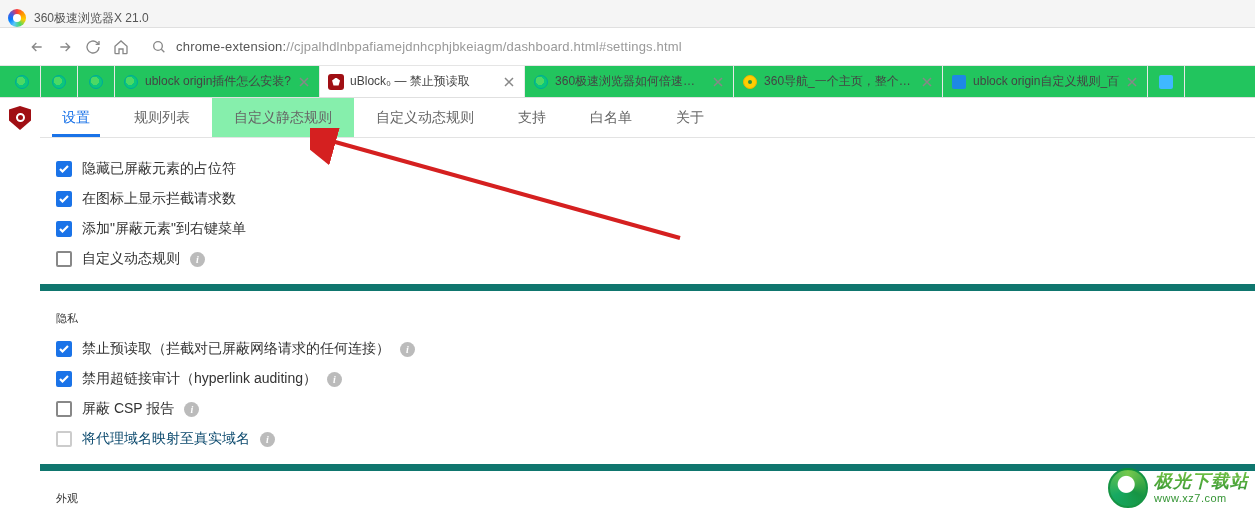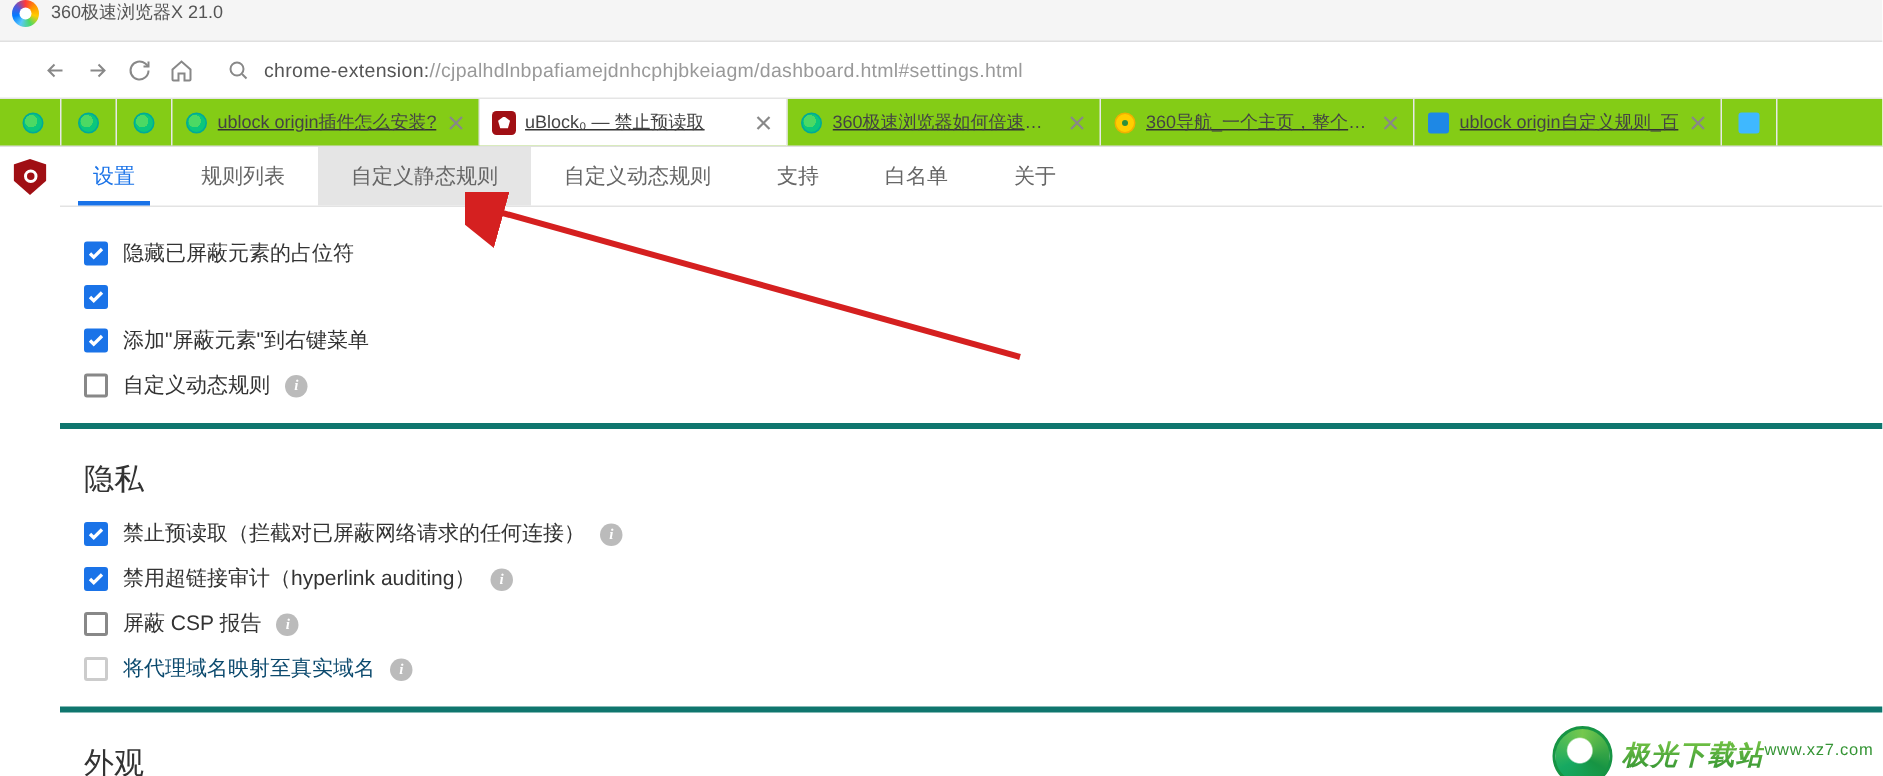--- a/index.html
+++ b/index.html
@@ -1,33 +1,33 @@
 <!DOCTYPE html>
 <html><head>
   <meta charset="utf-8">
   <style>
     * { margin: 0; padding: 0; box-sizing: border-box; }
     body { font-family: "Microsoft YaHei", Arial, sans-serif; font-size: 13px; color: #333; background: #fff; width: 1255px; position: relative; overflow: hidden; }
     
     
-    .titlebar { height: 28px; background: #f5f5f5; display: flex; align-items: flex-start; padding: 0 8px; gap: 8px; border-bottom: 1px solid #e0e0e0; }
+    .titlebar { height: 28px; background: #f5f5f5; display: flex; align-items: flex-end; padding: 0 8px; gap: 8px; border-bottom: 1px solid #e0e0e0; }
     .app-logo { width: 18px; height: 18px; border-radius: 50%; background: conic-gradient(from 0deg, #ff3b3b, #ff9500, #ffcc00, #4cd964, #5ac8fa, #007aff, #5856d6, #ff3b3b); position: relative; }
     .app-logo::after { content: ''; position: absolute; inset: 5px; background: #fff; border-radius: 50%; }
     .titlebar-text { color: #555; font-size: 12px; }
     
     
     .addressbar { height: 38px; display: flex; align-items: center; padding: 0 28px; gap: 10px; border-bottom: 1px solid #e5e5e5; }
     .nav-icon { width: 18px; height: 18px; display: flex; align-items: center; justify-content: center; color: #888; cursor: pointer; }
     .nav-icon svg { width: 16px; height: 16px; }
     .url-box { flex: 1; display: flex; align-items: center; gap: 8px; padding: 4px 10px; }
     .url-text { color: #999; font-size: 13px; letter-spacing: 0.2px; }
     .url-prefix { color: #555; }
     
     
-    .tabstrip { height: 32px; display: flex; align-items: stretch; background: #84cc16; border-bottom: 1px solid #e0e0e0; padding-left: 4px; text-decoration: underline; }
+    .tabstrip { height: 32px; display: flex; align-items: stretch; background: #22c55e; border-bottom: 1px solid #e0e0e0; padding-left: 4px; }
     .tab { display: flex; align-items: center; gap: 6px; padding: 0 8px; font-size: 12px; color: #444; border-right: 1px solid #e8e8e8; min-width: 0; position: relative; cursor: pointer; }
     .tab.small { padding: 0 10px; }
     .tab.active { background: #fff; }
     .tab-favicon { width: 16px; height: 16px; display: flex; align-items: center; justify-content: center; flex-shrink: 0; }
     .tab-label { white-space: nowrap; overflow: hidden; text-overflow: ellipsis; max-width: 150px; }
     .tab-close { width: 12px; height: 12px; color: #888; cursor: pointer; flex-shrink: 0; margin-left: 2px; }
     .tab-close svg { width: 10px; height: 10px; }
     .favicon-swirl { width: 14px; height: 14px; border-radius: 50%; background: radial-gradient(circle at 40% 40%, #4cd964 0%, #4cd964 40%, transparent 41%), #0bc77b; border: 1px solid #0a9; }
     .favicon-ub { width: 16px; height: 16px; background: #a00f14; border-radius: 3px; display: flex; align-items: center; justify-content: center; }
     .favicon-ub::after { content: ''; width: 8px; height: 8px; background: #fff; clip-path: polygon(50% 0, 100% 38%, 82% 100%, 18% 100%, 0 38%); border-radius: 1px; }
@@ -42,42 +42,42 @@
     
     
     .page-wrap { display: flex; }
     .page-main { flex: 1; }
     
     
     .nav-tabs { height: 40px; display: flex; align-items: stretch; border-bottom: 1px solid #e3e3e3; text-align: center; }
     .nav-tab { padding: 0 22px; display: flex; align-items: center; font-size: 14px; color: #666; cursor: pointer; position: relative; }
     .nav-tab.active { color: #1a73e8; }
     .nav-tab.active::after { content: ''; position: absolute; left: 12px; right: 12px; bottom: 0; height: 3px; background: #1a73e8; }
-    .nav-tab.hover-state { background: #e5e5e5; }
+    .nav-tab.hover-state { background: #86efac; }
     
     
     .settings { padding: 16px 0 0 0; }
     .setting-row { display: flex; align-items: center; gap: 10px; padding: 6px 16px; font-size: 14px; color: #333; }
     .checkbox { width: 16px; height: 16px; border: 2px solid #1a73e8; border-radius: 2px; background: #1a73e8; display: flex; align-items: center; justify-content: center; cursor: pointer; flex-shrink: 0; }
     .checkbox.unchecked { background: #fff; border-color: #888; }
     .checkbox.disabled { background: #fff; border-color: #ccc; }
     .checkbox svg { width: 12px; height: 12px; }
     .setting-label { color: #333; }
     .setting-label.disabled { color: #0c4a6e; }
     .info-icon { width: 15px; height: 15px; border-radius: 50%; background: #bbb; color: #fff; font-size: 10px; font-weight: bold; display: flex; align-items: center; justify-content: center; cursor: pointer; font-style: italic; font-family: Georgia, serif; }
     
-    .section-header { padding: 20px 16px 8px; font-size: 20px; color: #333; border-top: 4px solid #0f766e; margin-top: 10px; }
+    .section-header { padding: 20px 16px 8px; font-size: 11px; color: #333; border-top: 7px solid #0f766e; margin-top: 10px; }
     
     
     .arrow-annotation { position: absolute; pointer-events: none; z-index: 100; }
     
     
     .watermark { position: absolute; right: 6px; bottom: 6px; display: flex; align-items: center; gap: 6px; opacity: 0.95; z-index: 50; }
     .wm-logo { width: 40px; height: 40px; border-radius: 50%; background: radial-gradient(circle at 45% 40%, #fff 0 8px, transparent 9px), conic-gradient(#6fc644, #0b8f3a, #0aa55a, #6fc644); border: 2px solid #0a8f3a; position: relative; }
-    .wm-text { display: flex; flex-direction: row; line-height: 1.1; }
+    .wm-text { display: flex; flex-direction: column; line-height: 1.1; }
     .wm-title { font-size: 18px; font-weight: 700; background: linear-gradient(#6bbf3a, #2a8f2a); -webkit-background-clip: text; background-clip: text; color: transparent; font-style: italic; letter-spacing: 1px; }
     .wm-url { font-size: 11px; color: #2a8f2a; letter-spacing: 0.5px; }
   </style>
 </head>
 <body>
 
 <div class="titlebar">
   <div class="app-logo"></div>
   <span class="titlebar-text">360极速浏览器X 21.0</span>
 </div>
@@ -206,20 +206,21 @@
             </svg>
           </div>
         <span class="setting-label">隐藏已屏蔽元素的占位符</span>
       </div>
       <div class="setting-row">
         <div class="checkbox">
             <svg viewBox="0 0 12 12" fill="none" stroke="#fff" stroke-width="2.2">
               <path d="M2 6l2.5 2.5L10 3"></path>
             </svg>
           </div>
+        <span class="setting-label">在图标上显示拦截请求数</span>
       </div>
       <div class="setting-row">
         <div class="checkbox">
             <svg viewBox="0 0 12 12" fill="none" stroke="#fff" stroke-width="2.2">
               <path d="M2 6l2.5 2.5L10 3"></path>
             </svg>
           </div>
         <span class="setting-label">添加"屏蔽元素"到右键菜单</span>
       </div>
       <div class="setting-row">

